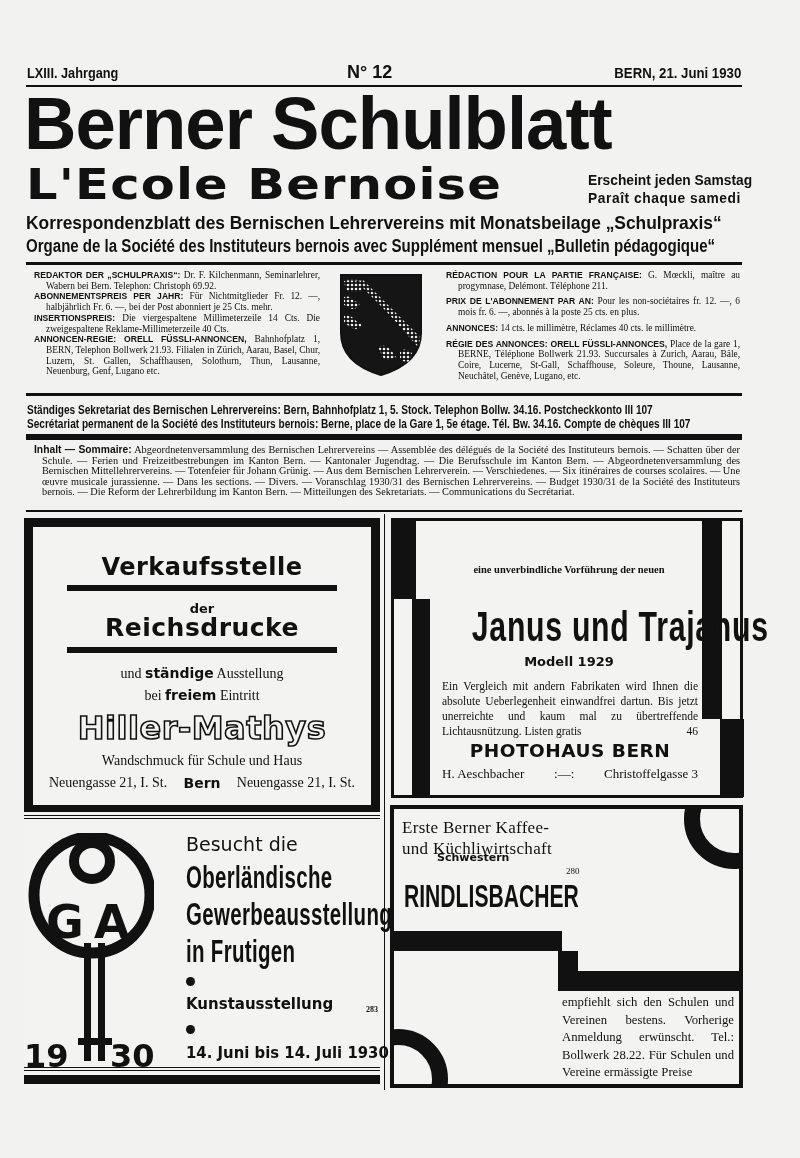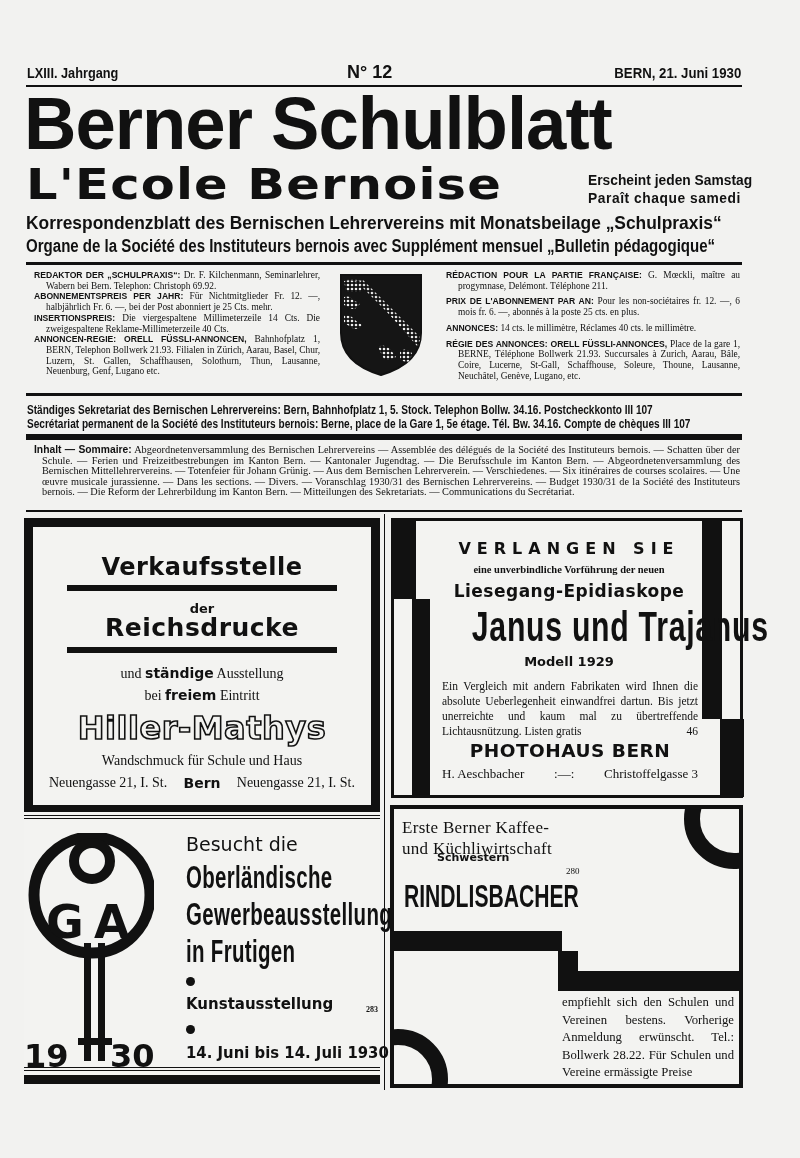--- a/index.html
+++ b/index.html
@@ -170,23 +170,21 @@
   </div>
 </div>
 
 <div class="abs rule" style="left:384px;top:514px;width:1px;height:576px;"></div>
 
 <div class="ad ad2">
   <div class="blk" style="left:0;top:0;width:22px;height:78px;"></div>
   <div class="blk" style="left:18px;top:78px;width:18px;height:196px;"></div>
   <div class="blk" style="left:308px;top:0;width:20px;height:198px;"></div>
   <div class="blk" style="left:326px;top:198px;width:24px;height:78px;"></div>
-  <div class="c vs">VERLANGEN SIE</div>
   <div class="c eu">eine unverbindliche Vorführung der neuen</div>
-  <div class="c lg">Liesegang-Epidiaskope</div>
   <div class="c jt">Janus und Trajanus</div>
   <div class="c md">Modell 1929</div>
   <div class="c tx">
     <span>Ein Vergleich mit andern Fabrikaten wird Ihnen die absolute Ueberlegenheit einwandfrei dartun. Bis jetzt unerreichte und kaum mal zu übertreffende Lichtausnützung. Listen gratis</span>
     <span style="float:right;">46</span>
   </div>
   <div class="c ph">PHOTOHAUS BERN</div>
   <div class="c ae">
     <span>H. Aeschbacher</span>
     <span>:—:</span>

